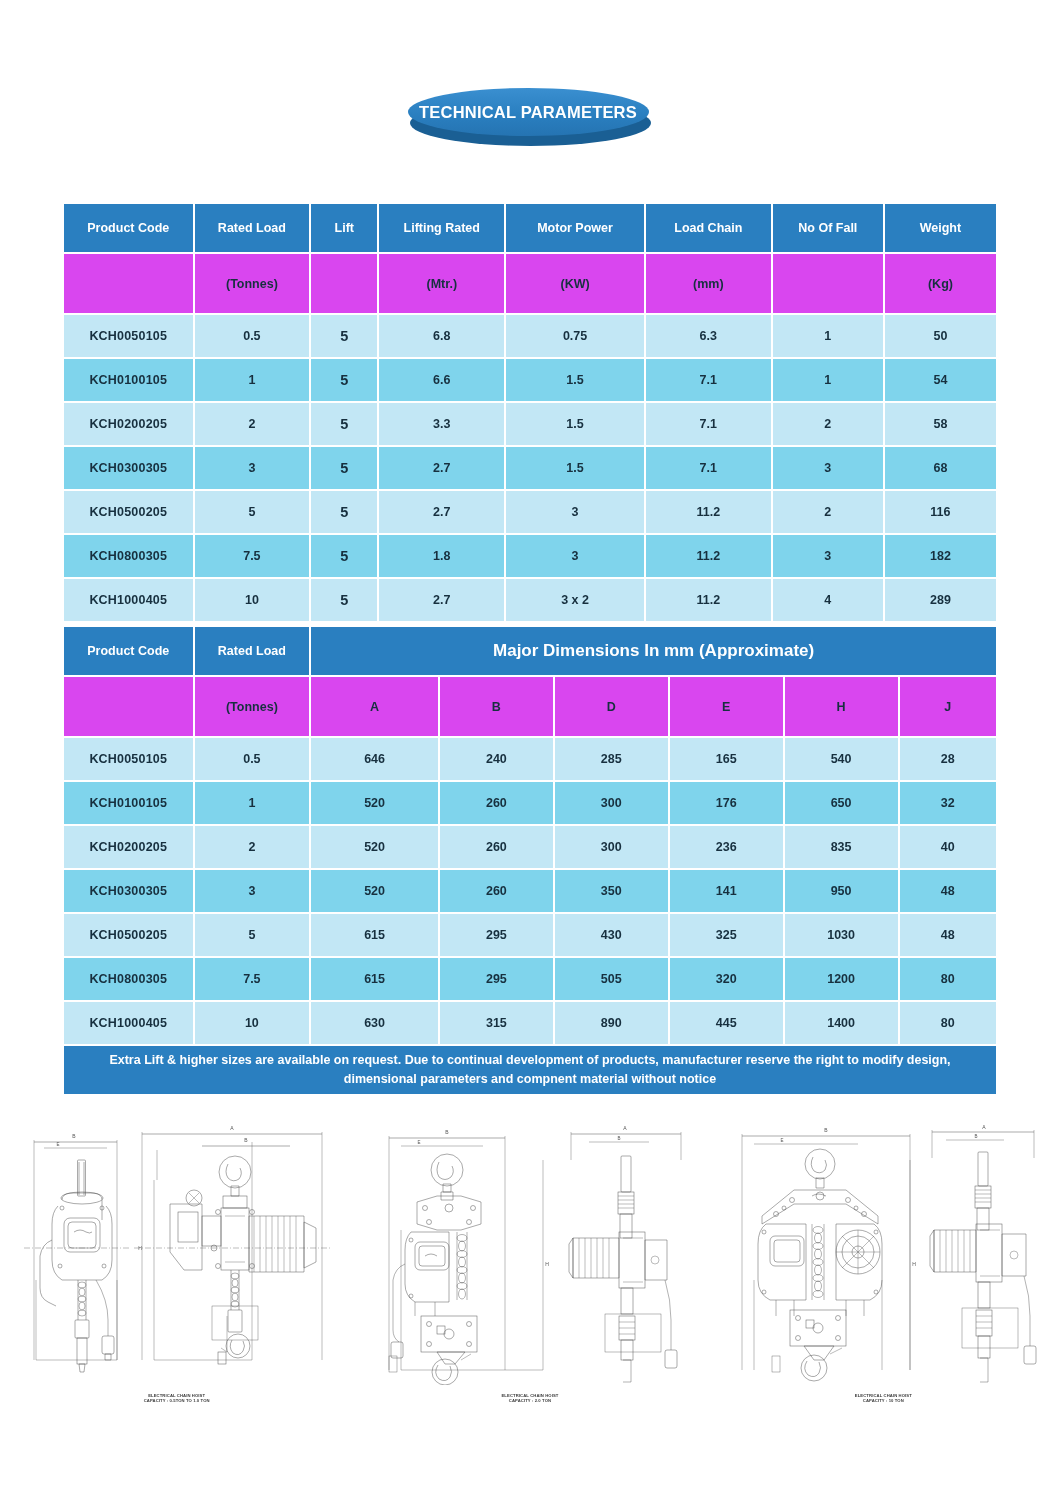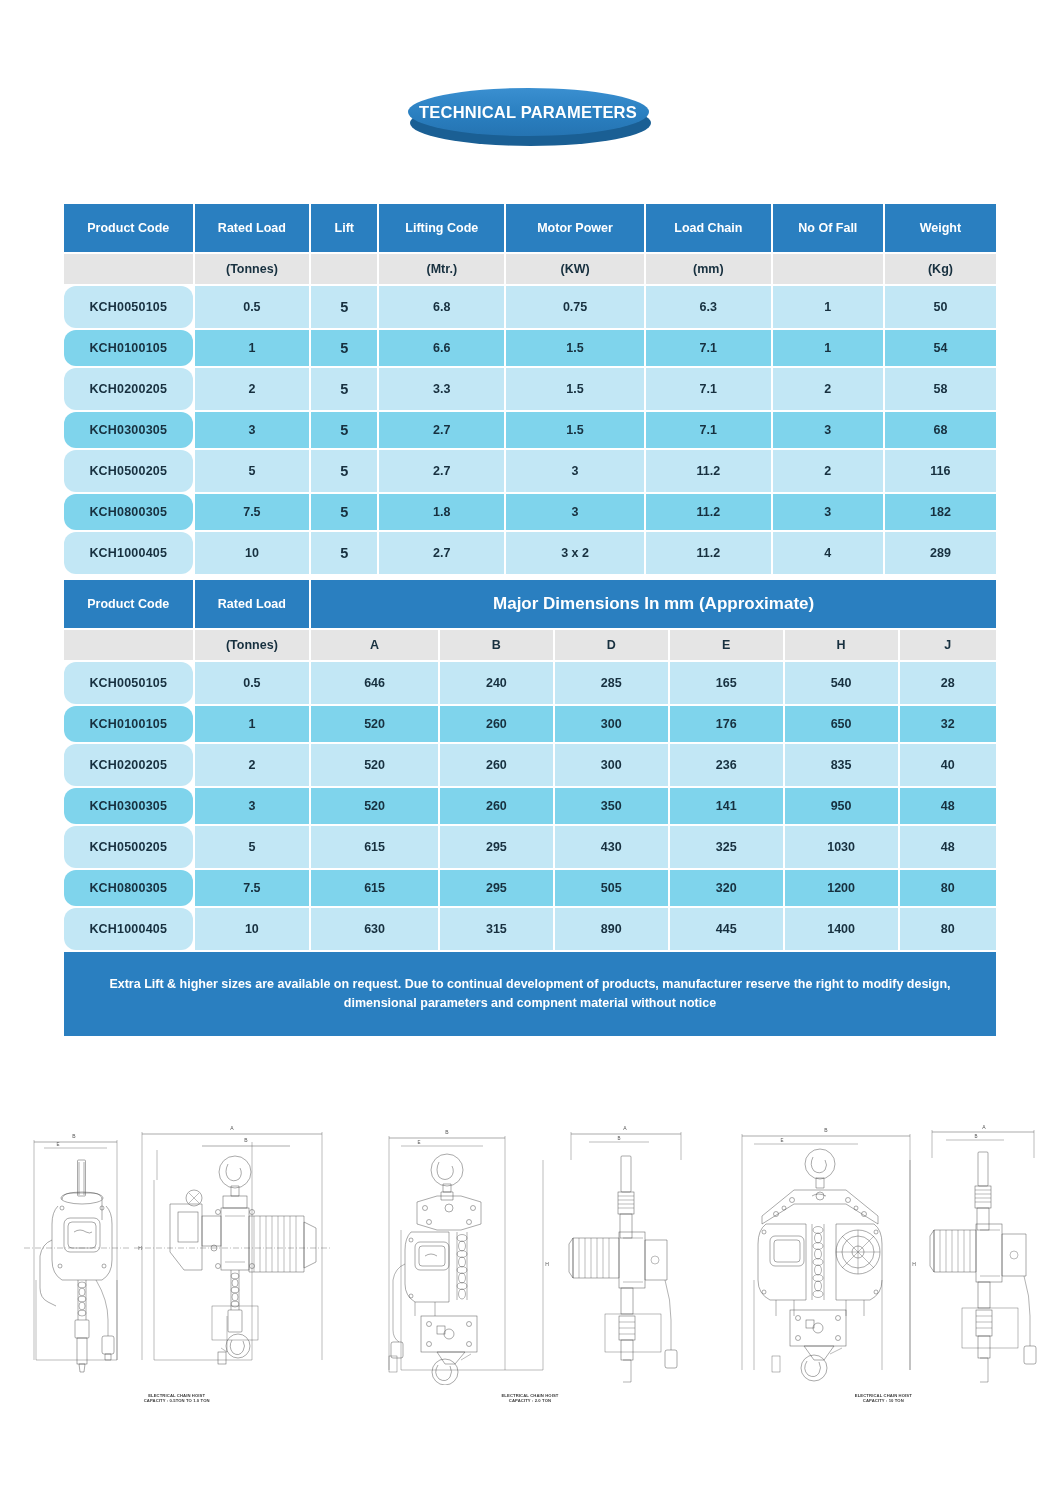--- a/index.html
+++ b/index.html
@@ -78,40 +78,40 @@
   }
   .hdr {
     background: #2a7fc0;
     color: #ffffff;
     height: 48px;
     font-size: 12.5px;
     line-height: 1.15;
     margin-top: 36px;
   }
   .units {
-    background: #e5e5e5;
-    height: 30px;
+    background: #d946ef;
+    height: 59px;
   }
   .row-a { background: #c2e7f5; height: 42px; }
-  .row-b { background: #7fd4ec; height: 36px; }
-  .pcode { letter-spacing: 0.2px; border-radius: 12px; }
+  .row-b { background: #7fd4ec; height: 42px; }
+  .pcode { letter-spacing: 0.2px; }
   .lift-cell { font-size: 14.5px; }
   .span-hdr {
     background: #2a7fc0;
     color: #ffffff;
     height: 48px;
     font-size: 17px;
   }
   .note {
     background: #2a7fc0;
     color: #ffffff;
     font-size: 12.5px;
     font-weight: bold;
     line-height: 1.5;
-    padding: 23px 18px;
+    padding: 5px 18px;
     text-align: center;
     margin-top: 13px;
   }
   .t2-gap { height: 2px; }
 
   
   .drawings {
     position: absolute;
     left: 0; top: 1120px;
     width: 1060px;
@@ -163,21 +163,21 @@
         <col style="width:15.0%">
           <col style="width:13.6%">
           <col style="width:12.0%">
           <col style="width:12.1%">
       </colgroup>
       <thead>
         <tr>
           <th class="hdr">Product Code</th>
           <th class="hdr">Rated Load</th>
           <th class="hdr">Lift</th>
-          <th class="hdr">Lifting Code</th>
+          <th class="hdr">Lifting Rated</th>
           <th class="hdr">Motor Power</th>
           <th class="hdr">Load Chain</th>
           <th class="hdr">No Of Fall</th>
           <th class="hdr">Weight</th>
         </tr>
         <tr>
           <td class="units"></td>
           <td class="units">(Tonnes)</td>
           <td class="units"></td>
           <td class="units">(Mtr.)</td>

